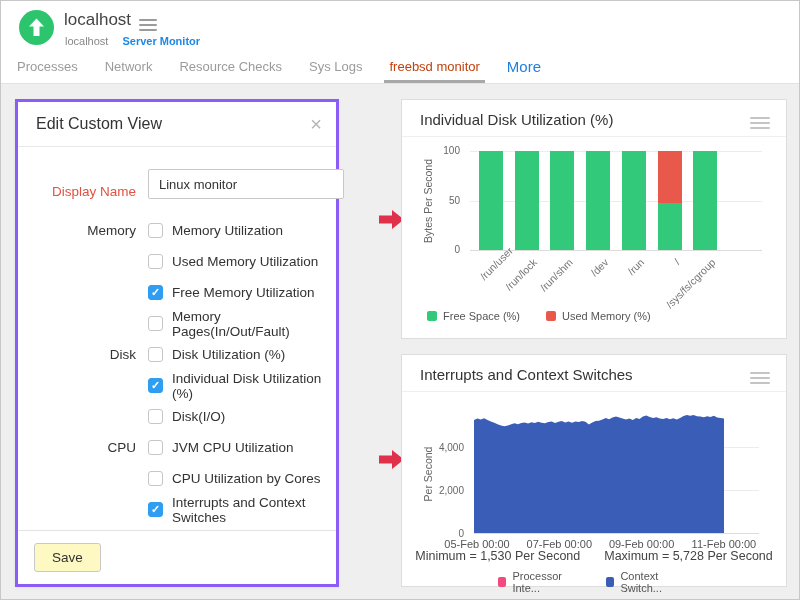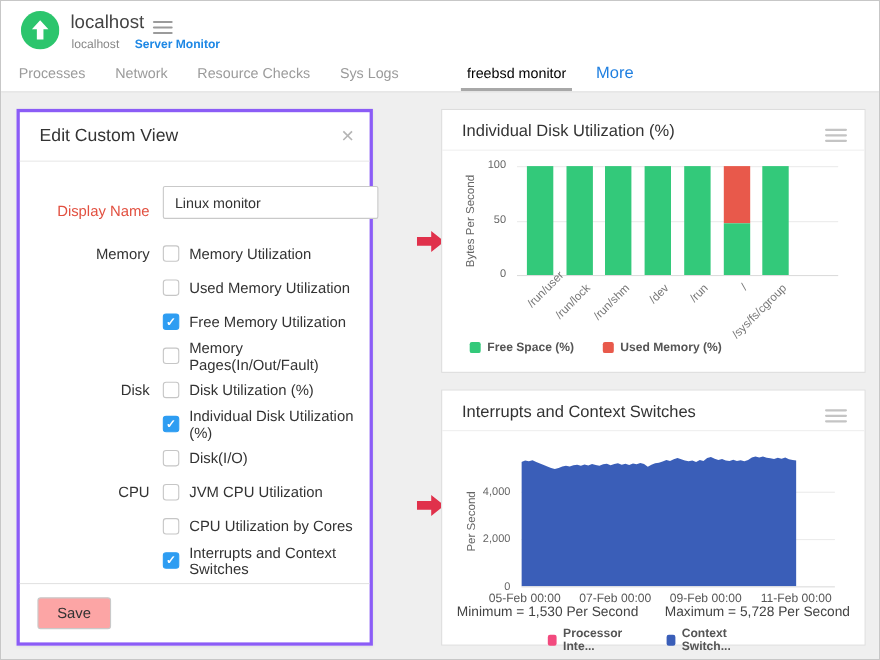--- a/index.html
+++ b/index.html
@@ -12,21 +12,21 @@
   .hdr-title { position:absolute; left:63px; top:9px; font-size:17px; color:#444; }
   .hdr-burger { position:absolute; left:138px; top:15px; width:18px; }
   .hdr-burger i, .card-burger i { display:block; height:2px; background:#9b9b9b; margin:3px 0; border-radius:1px; }
   .hdr-sub { position:absolute; left:64px; top:34px; font-size:11px; }
   .hdr-host { color:#888; }
   .hdr-link { color:#1e88e5; margin-left:14px; font-weight:bold; cursor:pointer; }
 
   
   #tab-bar { position:relative; height:30px; background:#fff; padding-left:16px; display:flex; align-items:center; }
   .tab { position:relative; font-size:13px; color:#9b9b9b; margin-right:27px; height:30px; line-height:28px; cursor:pointer; white-space:nowrap; }
-  .tab.active { color:#000000;margin-left:35px; }
+  .tab.active { color:#c2410c; }
   .tab.active::after { content:""; position:absolute; left:-5px; right:-5px; bottom:0; height:3px; background:#a8a8a8; }
   .tab.more { color:#1f7fe0; font-size:15px; }
 
   
   #content { position:relative; height:517px; background:#efefef; border-top:1px solid #e2e2e2; }
 
   
   #modal { position:absolute; left:14px; top:15px; width:324px; height:488px; background:#fff; border:3px solid #8b5cf6; box-shadow:0 1px 3px rgba(0,0,0,.06); }
   #modal-header { position:relative; height:45px; border-bottom:1px solid #e8e8e8; }
   #modal-title { position:absolute; left:18px; top:13px; font-size:16px; color:#333; }
@@ -35,21 +35,21 @@
   .label-cell { width:130px; text-align:right; padding-right:12px; font-size:13.5px; color:#333; flex:none; }
   .label-red { color:#e25141; }
   #display-name-input { width:196px; height:30px; border:1px solid #c9c9c9; border-radius:2px; padding:0 10px; font-size:13px; color:#333; font-family:"Liberation Sans", sans-serif; }
   #option-groups { margin-top:16px; }
   .opt-row { display:flex; align-items:center; height:31px; }
   .checkbox { width:15px; height:15px; border:1px solid #c6c6c6; border-radius:3px; background:#fff; margin-right:9px; flex:none; position:relative; cursor:pointer; }
   .checkbox.checked { background:#2e9df2; border-color:#2e9df2; }
   .checkbox.checked::after { content:"✓"; position:absolute; left:2px; top:0px; font-size:11px; color:#fff; font-weight:bold; }
   .opt-label { font-size:13.5px; color:#333; }
   #modal-footer { position:absolute; left:0; right:0; bottom:0; height:54px; border-top:1px solid #e3e3e3; }
-  #save-button { position:absolute; left:16px; top:12px; padding:6px 17px; background:#fca5a5; border:1px solid #c9c9c9; border-radius:3px; font-size:13.5px; color:#333; cursor:pointer; font-family:"Liberation Sans", sans-serif; }
+  #save-button { position:absolute; left:16px; top:12px; padding:6px 17px; background:#fef9c3; border:1px solid #c9c9c9; border-radius:3px; font-size:13.5px; color:#333; cursor:pointer; font-family:"Liberation Sans", sans-serif; }
 
   
   .red-arrow { position:absolute; width:25px; height:19px; }
 
   
   .card { position:absolute; left:400px; width:386px; background:#fff; border:1px solid #ddd; }
   #card-disk { top:15px; height:240px; }
   #card-interrupts { top:270px; height:233px; }
   .card-title-row { position:relative; height:37px; border-bottom:1px solid #efefef; }
   .card-title { position:absolute; left:18px; top:11px; font-size:15px; color:#333; }
@@ -60,21 +60,21 @@
   .ytick { position:absolute; font-size:10px; color:#666; width:34px; text-align:right; }
   .gridline { position:absolute; height:1px; background:#ececec; }
   .gridline.base { background:#dcdcdc; }
 
   
   #bar-plot { position:absolute; left:68px; top:51px; width:300px; height:99px; }
   .bar { position:absolute; bottom:0; width:24px; display:flex; flex-direction:column; justify-content:flex-end; }
   .bar .seg { width:100%; }
   #bar-xlabels { position:absolute; left:68px; top:154px; width:300px; height:58px; }
   #bar-xlabels span { position:absolute; top:2px; left:0; text-align:right; font-size:10.5px; color:#777; transform:rotate(-45deg); transform-origin:100% 0; white-space:nowrap; }
-  .legend { position:absolute; display:flex; gap:26px; font-size:11px; color:#555; align-items:center;font-weight:bold; }
+  .legend { position:absolute; display:flex; gap:26px; font-size:11px; color:#555; align-items:center; }
   #bar-legend { left:25px; top:210px; }
   .legend-item { display:flex; align-items:center; gap:6px; cursor:pointer; }
   .legend-swatch { width:10px; height:10px; border-radius:2px; display:inline-block; }
 
   
   #area-svg { position:absolute; left:72px; top:53px; }
   #area-xticks span { position:absolute; top:183px; font-size:11px; color:#555; transform:translateX(-50%); white-space:nowrap; }
   #stats-row { position:absolute; left:0; right:0; top:194px; display:flex; justify-content:center; gap:24px; font-size:12.5px; color:#444; }
   #area-legend { left:50%; transform:translateX(-50%); top:215px; }
 </style>

